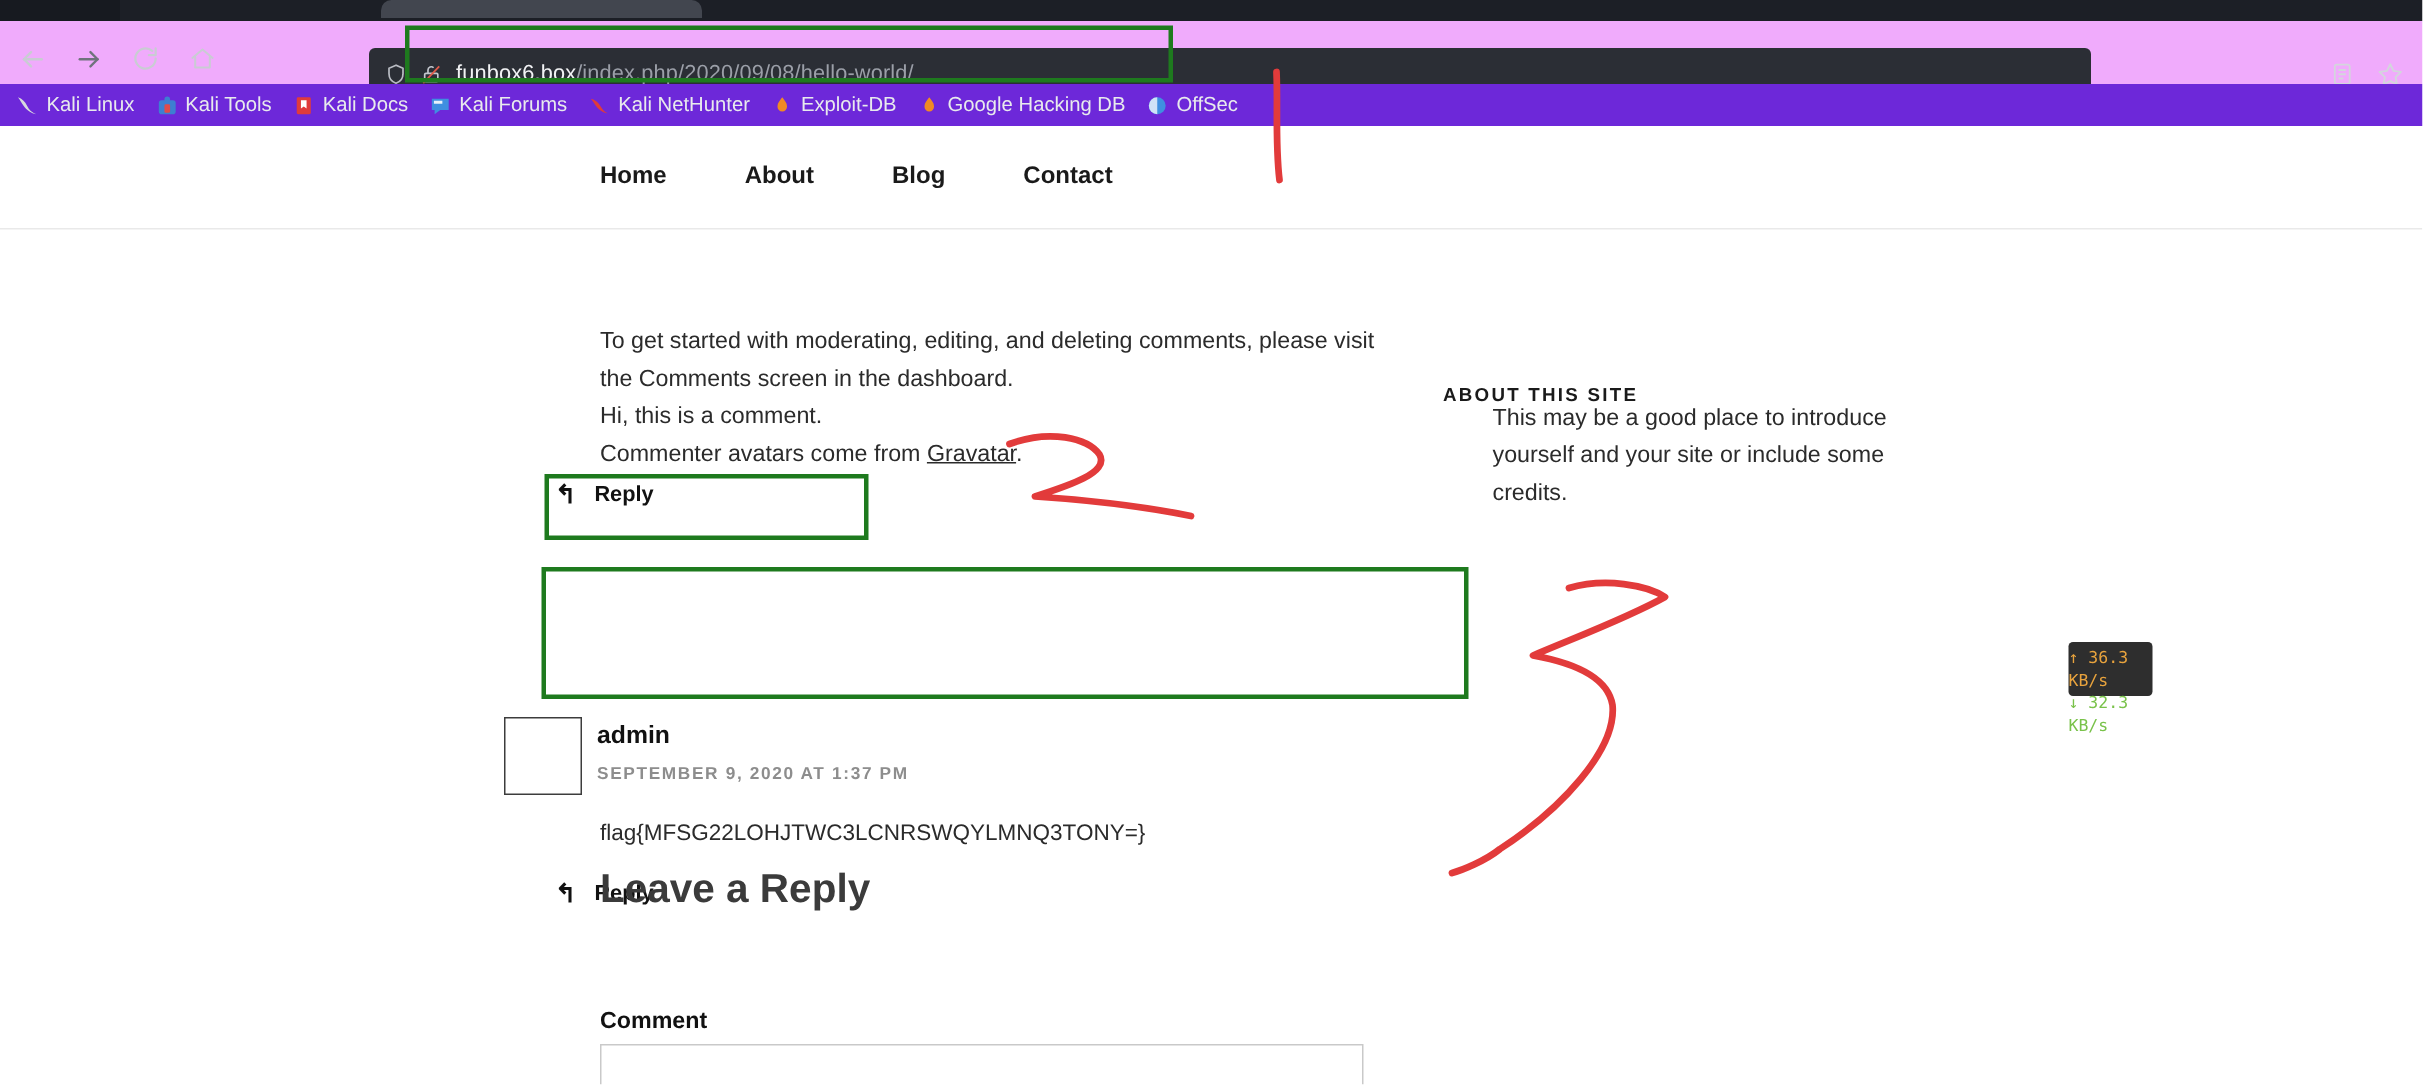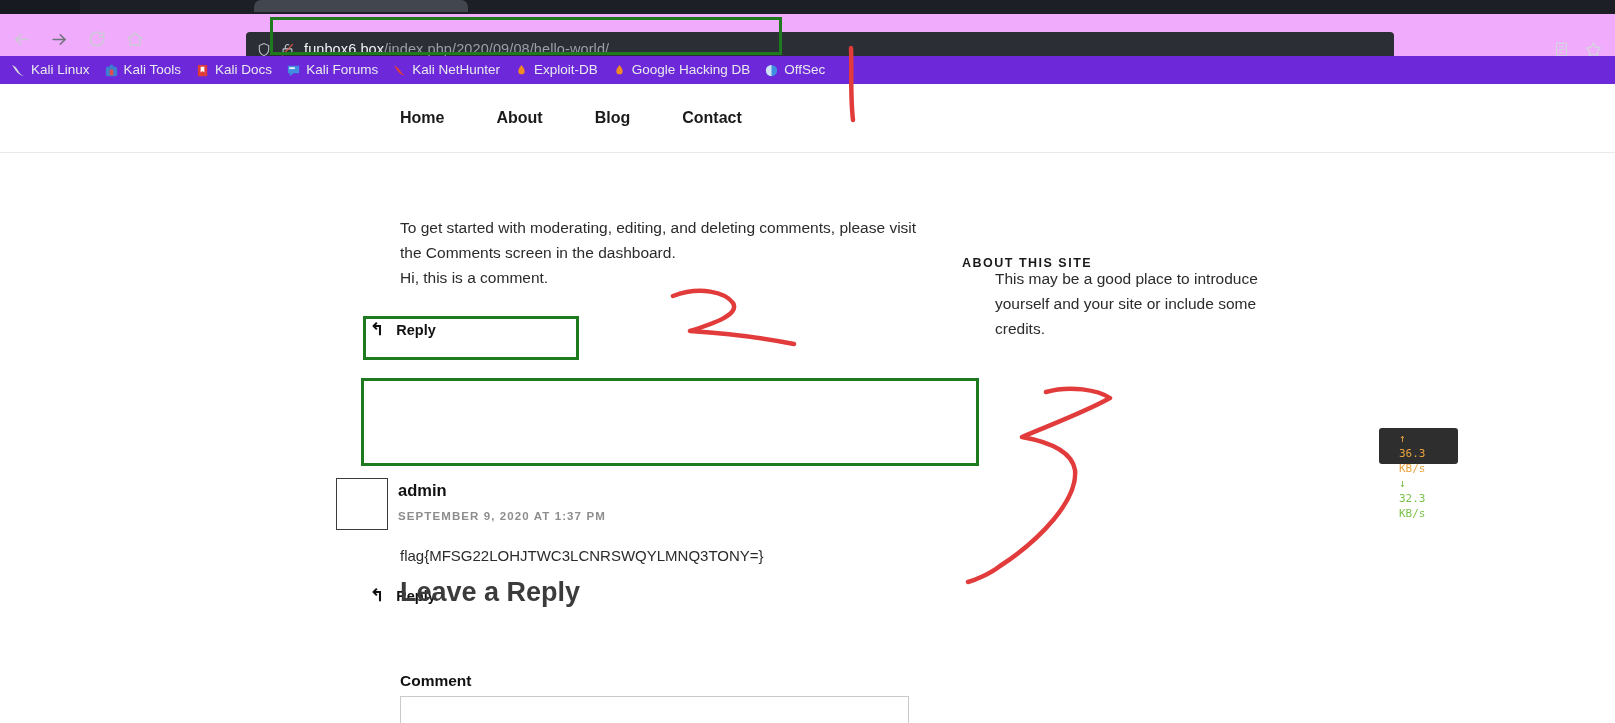--- a/index.html
+++ b/index.html
@@ -142,23 +142,23 @@
     font-size: 12.5px; font-weight: bold; letter-spacing: 1.5px; color: #1a1a1a; margin-top: 24px;
   }
   .widget-text {
     position: absolute; left: 962px; top: 114px; width: 310px;
     font-size: 15.5px; color: #2b2b2b; line-height: 1.6; margin-left: 33px;
   }
 
   
   .netspeed {
     position: absolute; left: 1379px; top: 428px;
-    width: 79px; height: 36px;
+    width: 56px; height: 36px;
     background: #2e2e2e; border-radius: 3px;
-    padding: 3px 20px;
+    padding: 3px 0;
     font-family: "DejaVu Sans Mono", monospace;
     font-size: 11px; line-height: 15px;
   }
   .netspeed .up { color: #e8a33d; }
   .netspeed .down { color: #79c24a; }
 
   
   .anno { position: absolute; pointer-events: none; }
   .greenbox { border: 3px solid #1e7a1e; }
   .gb-url { left: 270px; top: 17px; width: 512px; height: 38px; }
@@ -301,20 +301,23 @@
       <a href="#">About</a>
       <a href="#">Blog</a>
       <a href="#">Contact</a>
     </nav>
 
     <div class="content">
 
       <div class="comment-body">
         <div>To get started with moderating, editing, and deleting comments, please visit the Comments screen in the dashboard.</div>
         <div>Hi, this is a comment.</div>
+        <div>
+          <span>Commenter avatars come from </span><a href="#">Gravatar</a><span>.</span>
+        </div>
       </div>
 
       <div class="reply1 reply-link">
         <span class="reply-arrow">↰</span>
         <span>Reply</span>
       </div>
 
       <div class="avatar-box"></div>
       <div class="author-name">admin</div>
       <div class="comment-date">SEPTEMBER 9, 2020 AT 1:37 PM</div>

